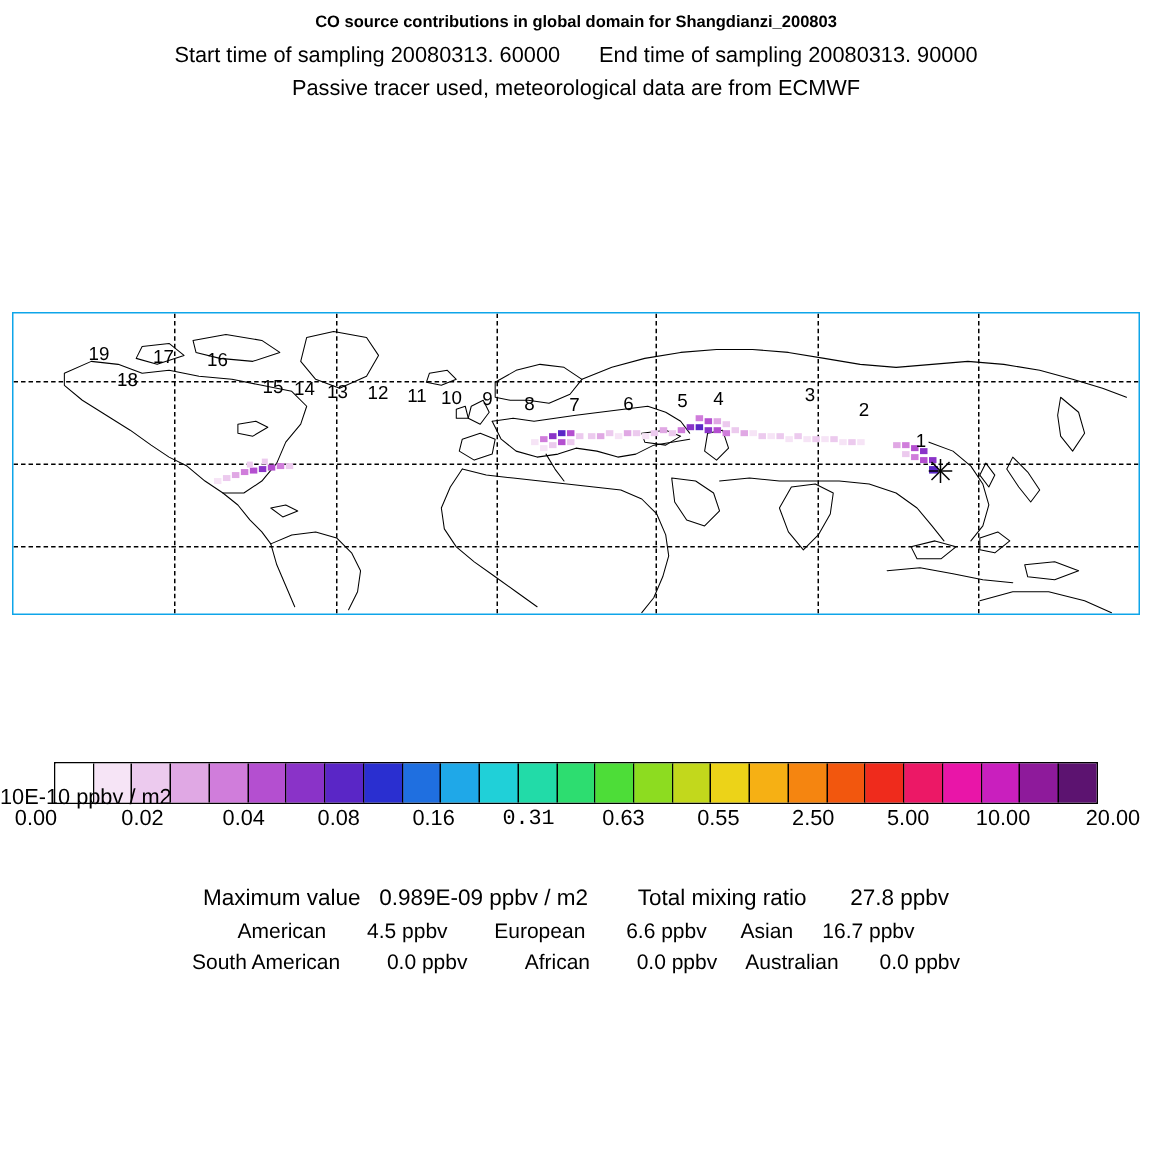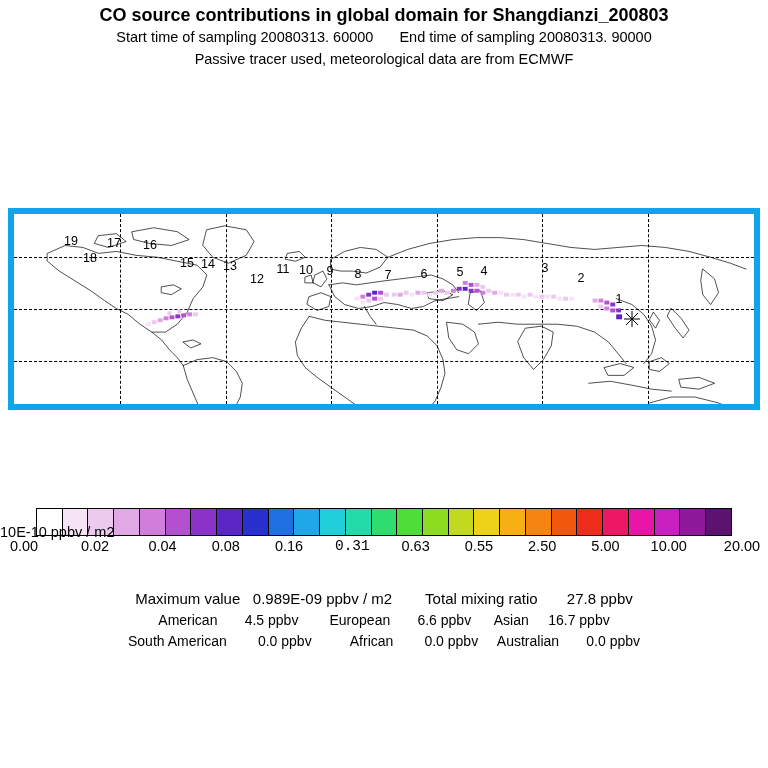--- a/index.html
+++ b/index.html
@@ -20,21 +20,21 @@
     width: 768px;
     height: 768px;
   }
 
   
   .header {
     text-align: center;
     padding-top: 4px;
   }
   .title {
-    font-size: 18px;
+    font-size: 11px;
     font-weight: bold;
     letter-spacing: 0px;
     line-height: 22px;
   }
   .subline {
     font-size: 14.5px;
     line-height: 22px;
     white-space: pre;
   }
   .gapcol {
@@ -42,21 +42,21 @@
     width: 26px;
   }
 
   
   .map-wrap {
     position: absolute;
     left: 8px;
     top: 208px;
     width: 752px;
     height: 202px;
-    border: 6px solid #0ea5e9;
+    border: 1px solid #0ea5e9;
     box-sizing: border-box;
     background: #ffffff;
     overflow: hidden;
   }
   .map-inner {
     position: absolute;
     inset: 0;
   }
   .grid-line-v, .grid-line-h {
     position: absolute;
@@ -346,21 +346,21 @@
         </g>
       </svg>
 
       <div class="traj-label" style="left:57px;  top:27px;">19</div>
       <div class="traj-label" style="left:76px;  top:44px;">18</div>
       <div class="traj-label" style="left:100px; top:29px;">17</div>
       <div class="traj-label" style="left:136px; top:31px;">16</div>
       <div class="traj-label" style="left:173px; top:49px;">15</div>
       <div class="traj-label" style="left:194px; top:50px;">14</div>
       <div class="traj-label" style="left:216px; top:52px;">13</div>
-      <div class="traj-label" style="left:243px; top:65px;">12</div>
+      <div class="traj-label" style="left:243px; top:53px;">12</div>
       <div class="traj-label" style="left:269px; top:55px;">11</div>
       <div class="traj-label" style="left:292px; top:56px;">10</div>
       <div class="traj-label" style="left:316px; top:57px;">9</div>
       <div class="traj-label" style="left:344px; top:60px;">8</div>
       <div class="traj-label" style="left:374px; top:61px;">7</div>
       <div class="traj-label" style="left:410px; top:60px;">6</div>
       <div class="traj-label" style="left:446px; top:58px;">5</div>
       <div class="traj-label" style="left:470px; top:57px;">4</div>
       <div class="traj-label" style="left:531px; top:54px;">3</div>
       <div class="traj-label" style="left:567px; top:64px;">2</div>

